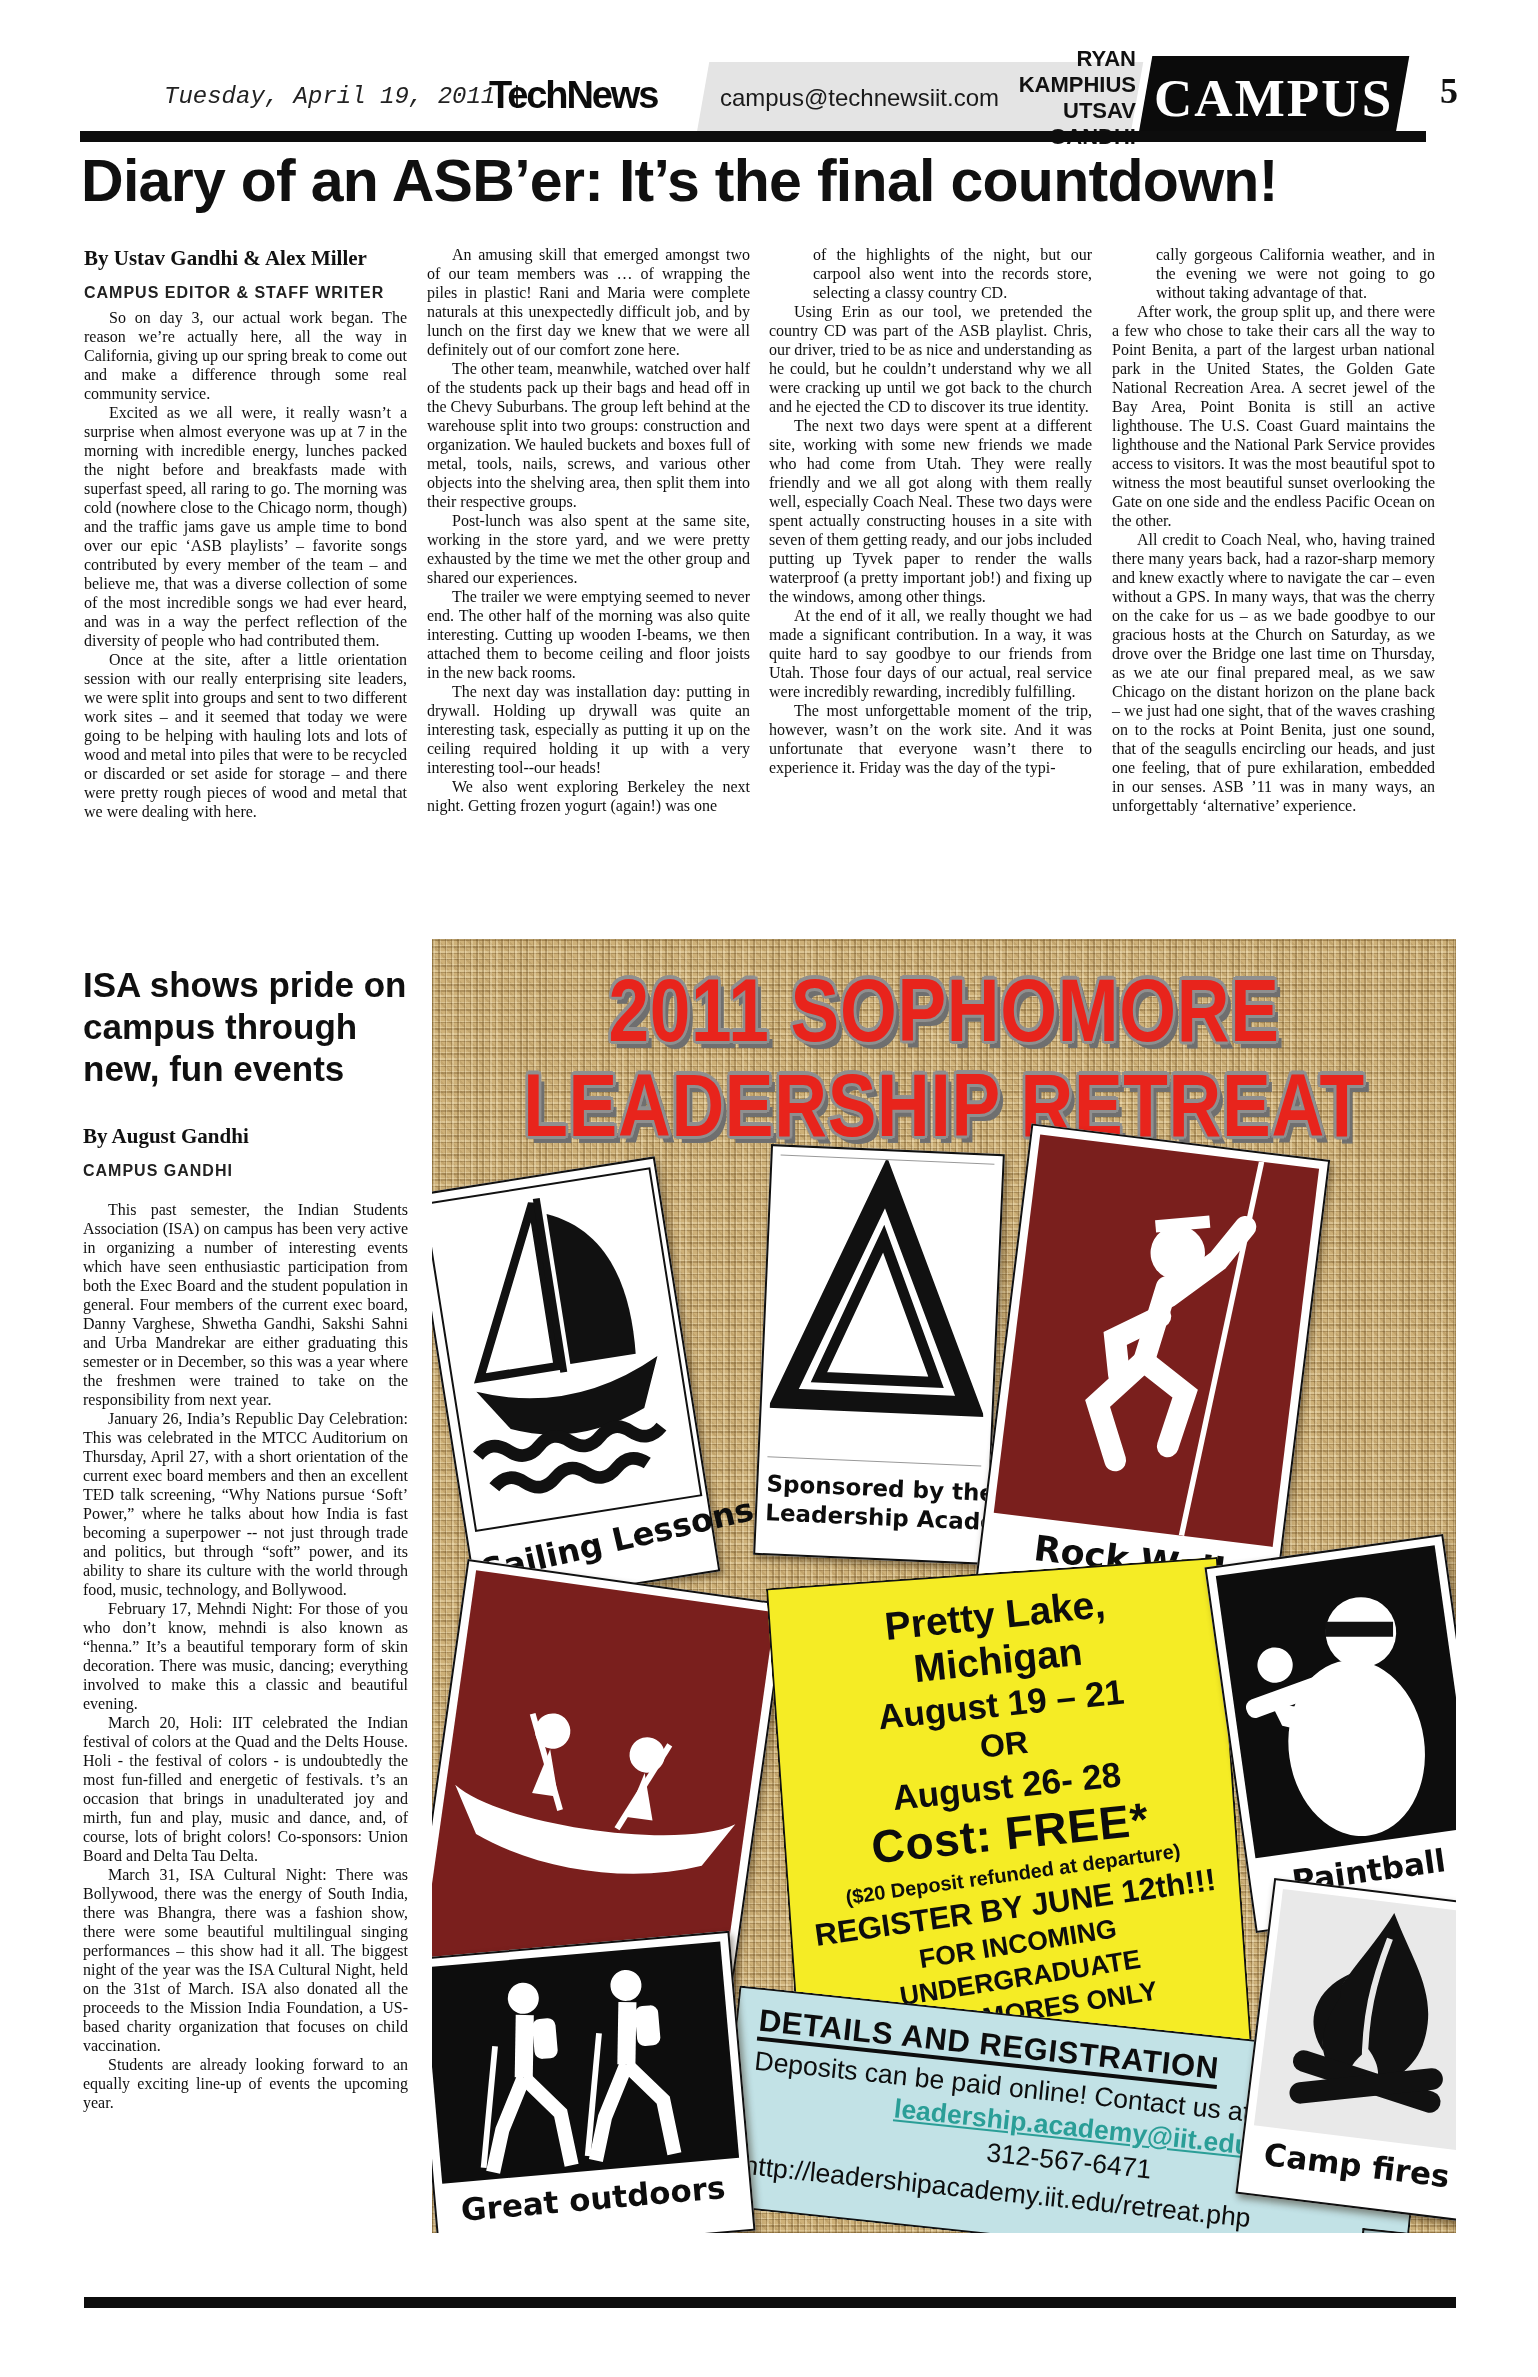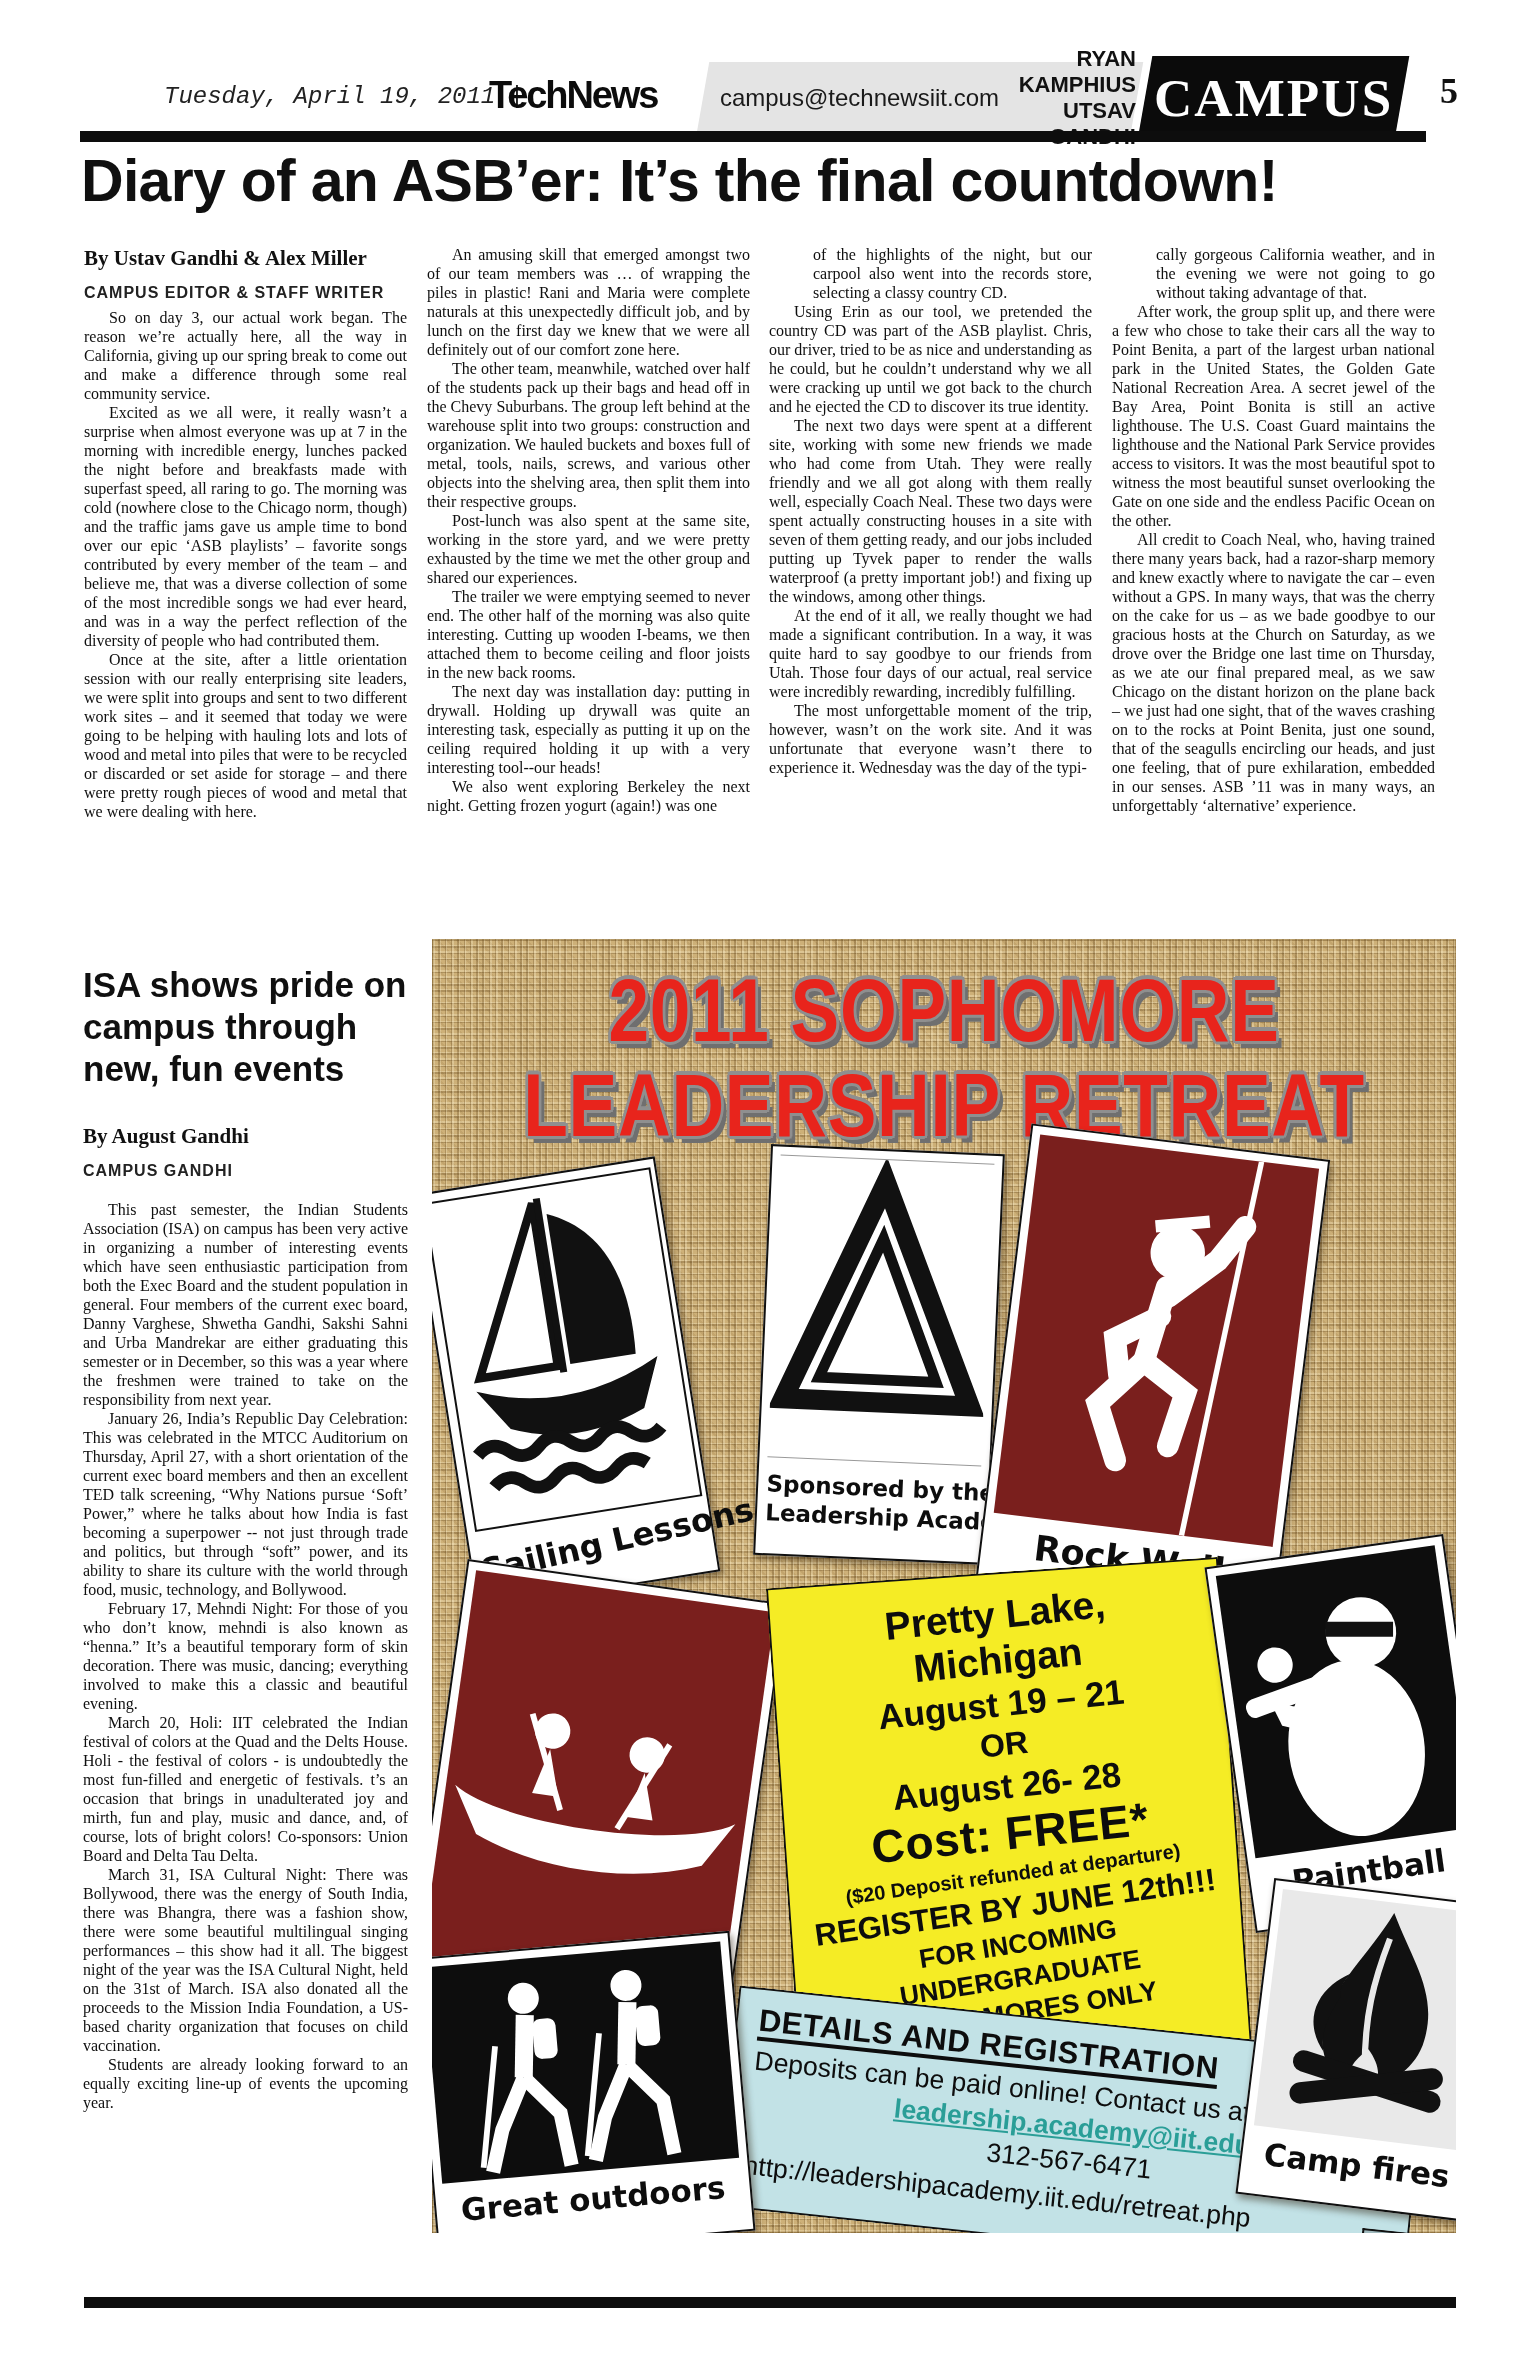--- a/index.html
+++ b/index.html
@@ -167,21 +167,21 @@
       <p class="ind">Post-lunch was also spent at the same site, working in the store yard, and we were pretty exhausted by the time we met the other group and shared our experiences.</p>
       <p class="ind">The trailer we were emptying seemed to never end. The other half of the morning was also quite interesting. Cutting up wooden I-beams, we then attached them to become ceiling and floor joists in the new back rooms.</p>
       <p class="ind">The next day was installation day: putting in drywall. Holding up drywall was quite an interesting task, especially as putting it up on the ceiling required holding it up with a very interesting tool--our heads!</p>
       <p class="ind">We also went exploring Berkeley the next night. Getting frozen yogurt (again!) was one</p>
     </div>
   <div class="col c3">
       <p class="cont">of the highlights of the night, but our carpool also went into the records store, selecting a classy country CD.</p>
       <p class="ind">Using Erin as our tool, we pretended the country CD was part of the ASB playlist. Chris, our driver, tried to be as nice and understanding as he could, but he couldn’t understand why we all were cracking up until we got back to the church and he ejected the CD to discover its true identity.</p>
       <p class="ind">The next two days were spent at a different site, working with some new friends we made who had come from Utah. They were really friendly and we all got along with them really well, especially Coach Neal. These two days were spent actually constructing houses in a site with seven of them getting ready, and our jobs included putting up Tyvek paper to render the walls waterproof (a pretty important job!) and fixing up the windows, among other things.</p>
       <p class="ind">At the end of it all, we really thought we had made a significant contribution. In a way, it was quite hard to say goodbye to our friends from Utah. Those four days of our actual, real service were incredibly rewarding, incredibly fulfilling.</p>
-      <p class="ind">The most unforgettable moment of the trip, however, wasn’t on the work site. And it was unfortunate that everyone wasn’t there to experience it. Wednesday was the day of the typi-</p>
+      <p class="ind">The most unforgettable moment of the trip, however, wasn’t on the work site. And it was unfortunate that everyone wasn’t there to experience it. Friday was the day of the typi-</p>
     </div>
   <div class="col c4">
       <p class="cont">cally gorgeous California weather, and in the evening we were not going to go without taking advantage of that.</p>
       <p class="ind">After work, the group split up, and there were a few who chose to take their cars all the way to Point Benita, a part of the largest urban national park in the United States, the Golden Gate National Recreation Area. A secret jewel of the Bay Area, Point Bonita is still an active lighthouse. The U.S. Coast Guard maintains the lighthouse and the National Park Service provides access to visitors. It was the most beautiful spot to witness the most beautiful sunset overlooking the Gate on one side and the endless Pacific Ocean on the other.</p>
       <p class="ind">All credit to Coach Neal, who, having trained there many years back, had a razor-sharp memory and knew exactly where to navigate the car – even without a GPS. In many ways, that was the cherry on the cake for us – as we bade goodbye to our gracious hosts at the Church on Saturday, as we drove over the Bridge one last time on Thursday, as we ate our final prepared meal, as we saw Chicago on the distant horizon on the plane back – we just had one sight, that of the waves crashing on to the rocks at Point Benita, just one sound, that of the seagulls encircling our heads, and just one feeling, that of pure exhilaration, embedded in our senses. ASB ’11 was in many ways, an unforgettably ‘alternative’ experience.</p>
     </div>
 
   <div class="a2-headline">
     <div>ISA shows pride on</div>
     <div>campus through</div>

